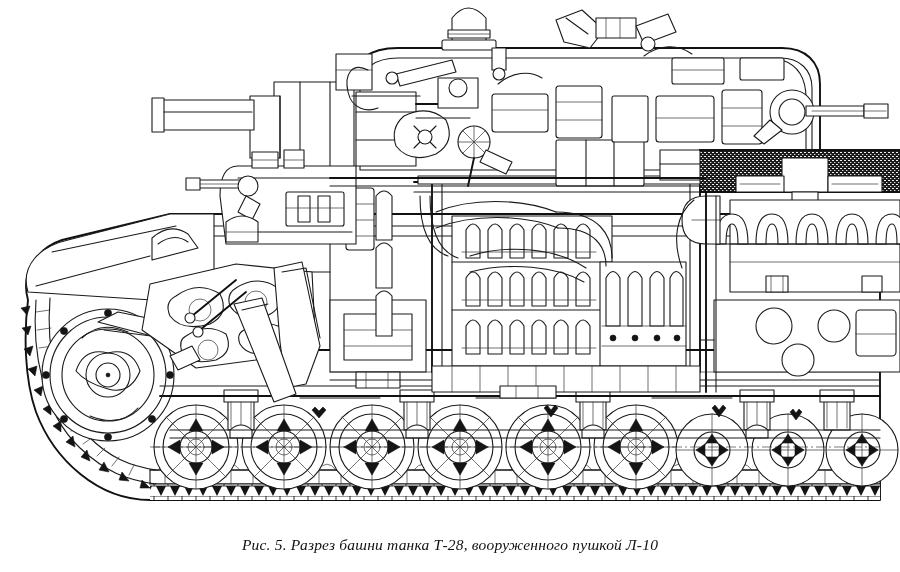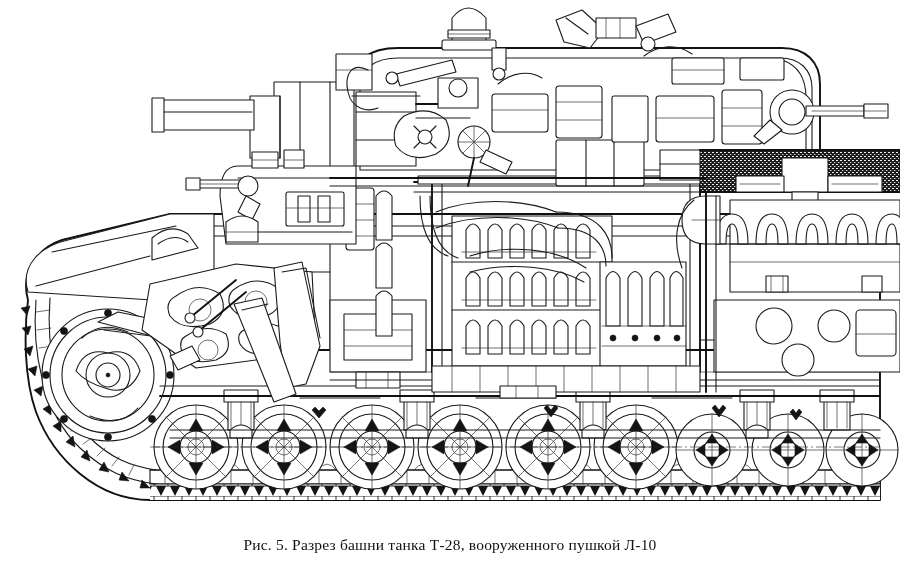--- a/index.html
+++ b/index.html
@@ -3,21 +3,21 @@
 <meta charset="utf-8">
 <title>T-28 Turret Cutaway</title>
 <style>
   html,body{margin:0;padding:0;background:#ffffff;}
   body{
     width:900px;height:572px;overflow:hidden;
     font-family:"Liberation Serif", serif;
     background:#ffffff;
     position:relative;
   }
-  #figure-root{position:relative;width:872px;height:572px;background:#fff;}
+  #figure-root{position:relative;width:872px;height:572px;background:#fff;font-style:italic;}
   #drawing-wrap{position:absolute;left:0;top:0;width:900px;height:535px;}
   #drawing{display:block;width:900px;height:535px;}
   #caption{
     position:absolute;left:0;top:536px;width:900px;
     text-align:center;
     font-family:"Liberation Serif", serif;
     font-size:15.5px;
     letter-spacing:0.2px;
     color:#111;
     white-space:nowrap;

